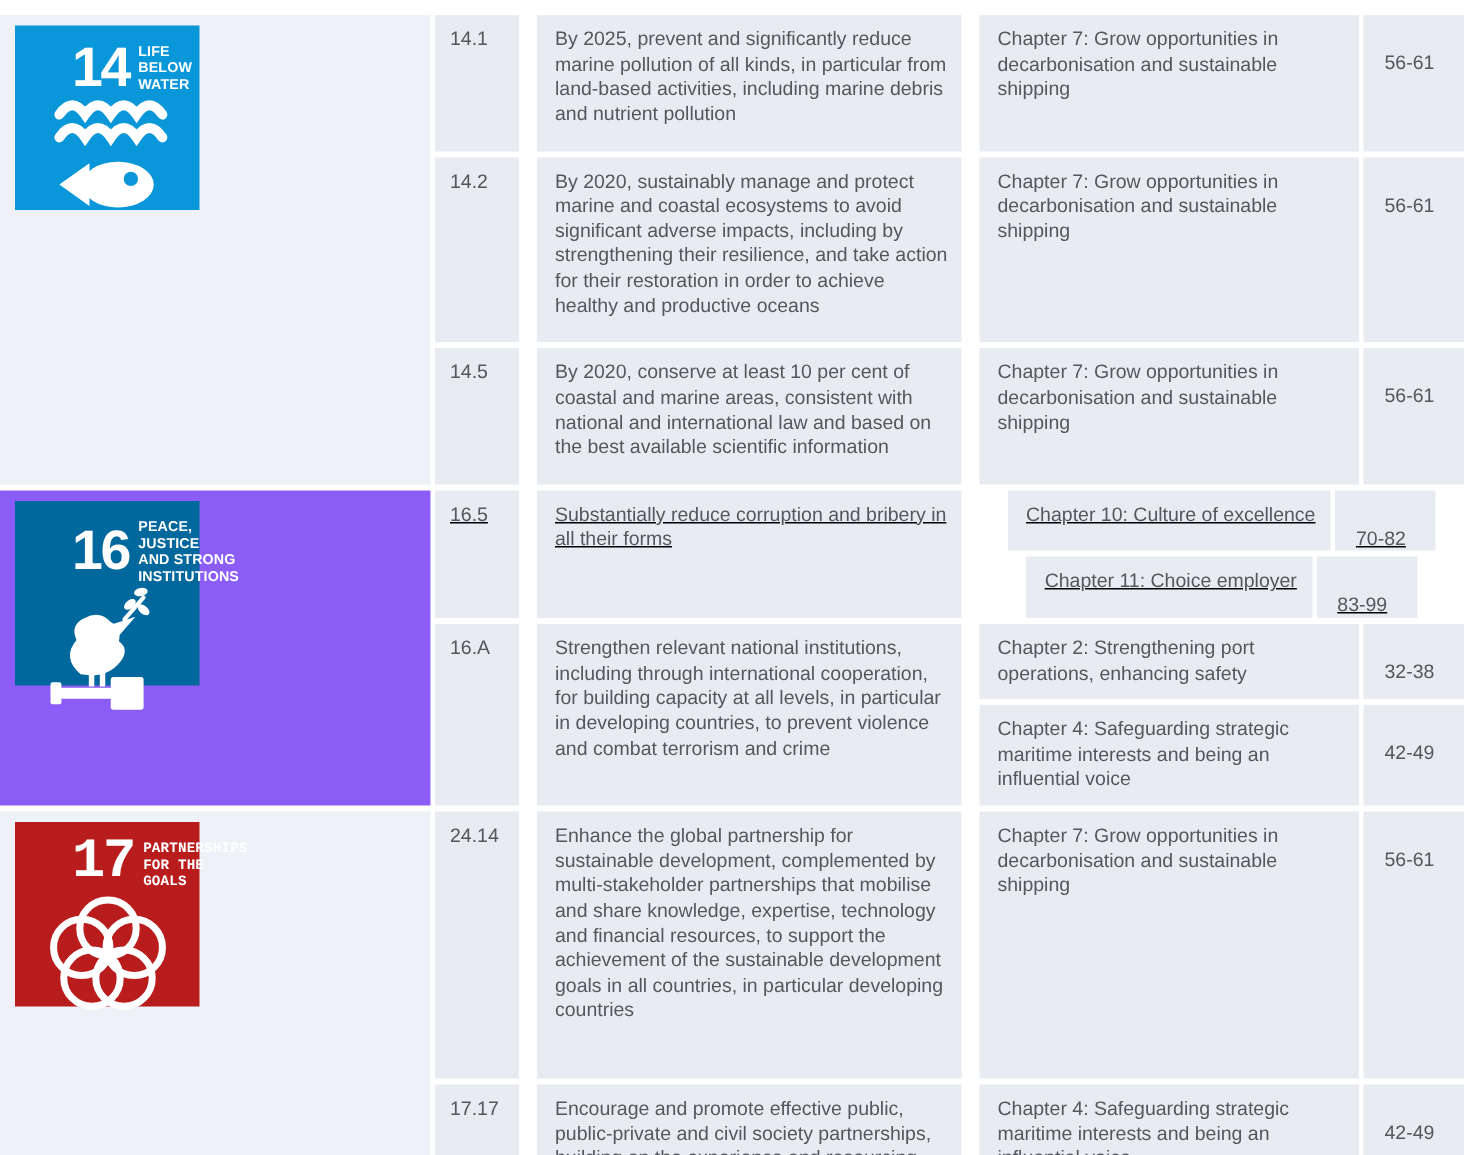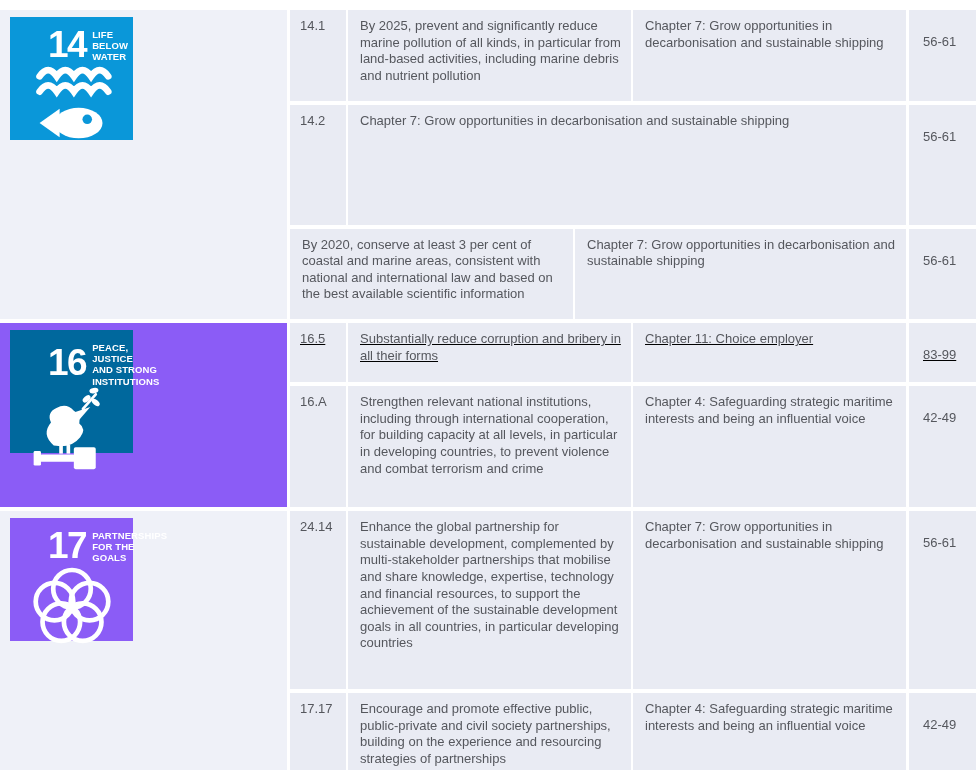--- a/index.html
+++ b/index.html
@@ -15,25 +15,25 @@
     width:123px;height:123px;margin:7px 0 0 10px;box-sizing:border-box;
     padding:9px 7px 6px 8px;color:#fff;display:flex;flex-direction:column;
   }
   .icon-head{display:flex;align-items:center;margin-left:30px;}
   .goal-num{font-size:37px;font-weight:bold;line-height:0.95;letter-spacing:-1.5px;}
   .goal-title{font-size:9.5px;font-weight:bold;line-height:1.18;margin:3px 0 0 6px;
     text-transform:uppercase;letter-spacing:0.1px;}
   .icon-art{flex:1;display:flex;align-items:center;justify-content:center;}
   .icon-art svg{display:block;}
   .rows{flex:1;display:flex;flex-direction:column;gap:4px;}
-  .trow{display:flex;gap:2px;}
+  .trow{display:flex;gap:12px;}
   .cell{background:#E9EBF3;color:#55575D;font-size:13px;line-height:1.28;box-sizing:border-box;}
   .tid{flex:0 0 56px;padding:8px 4px 0 10px;}
   .tdesc{flex:0 0 283px;padding:8px 8px 16px 12px;}
-  .chgroup{flex:1;display:flex;flex-direction:column;gap:4px;}
+  .chgroup{flex:1;display:flex;flex-direction:column;gap:4px;align-items:center;}
   .chrow{flex:1 1 auto;display:flex;gap:3px;}
   .chcell{flex:1;padding:8px 10px 8px 12px;}
   .pgcell{flex:0 0 67px;padding:24px 2px 0 14px;}
 </style>
 </head>
 <body>
 
 <div class="page">
   <div class="sdg-table">
       <div class="band" style="min-height: 292px;">
@@ -63,29 +63,31 @@
             <div class="cell tdesc">By 2025, prevent and significantly reduce marine pollution of all kinds, in particular from land-based activities, including marine debris and nutrient pollution</div>
             <div class="chgroup">
               <div class="chrow">
                 <div class="cell chcell">Chapter 7: Grow opportunities in decarbonisation and sustainable shipping</div>
                 <div class="cell pgcell">56-61</div>
               </div>
             </div>
           </div>
           <div class="trow" style="min-height: 120px;">
             <div class="cell tid">14.2</div>
+            <div class="cell tdesc">By 2020, sustainably manage and protect marine and coastal ecosystems to avoid significant adverse impacts, including by strengthening their resilience, and take action for their restoration in order to achieve healthy and productive oceans</div>
             <div class="chgroup">
               <div class="chrow">
                 <div class="cell chcell">Chapter 7: Grow opportunities in decarbonisation and sustainable shipping</div>
                 <div class="cell pgcell">56-61</div>
               </div>
             </div>
           </div>
           <div class="trow" style="min-height: 78px;">
-            <div class="cell tdesc">By 2020, conserve at least 3 per cent of coastal and marine areas, consistent with national and international law and based on the best available scientific information</div>
+            <div class="cell tid">14.5</div>
+            <div class="cell tdesc">By 2020, conserve at least 10 per cent of coastal and marine areas, consistent with national and international law and based on the best available scientific information</div>
             <div class="chgroup">
               <div class="chrow">
                 <div class="cell chcell">Chapter 7: Grow opportunities in decarbonisation and sustainable shipping</div>
                 <div class="cell pgcell">56-61</div>
               </div>
             </div>
           </div>
         </div>
       </div>
       <div class="band" style="min-height: 184px;">
@@ -115,40 +117,48 @@
     </svg>
             </div>
           </div>
         </div>
         <div class="rows">
           <div class="trow" style="min-height: 59px; text-decoration: underline;">
             <div class="cell tid">16.5</div>
             <div class="cell tdesc">Substantially reduce corruption and bribery in all their forms</div>
             <div class="chgroup">
               <div class="chrow">
+                <div class="cell chcell">Chapter 10: Culture of excellence</div>
+                <div class="cell pgcell">70-82</div>
+              </div>
+              <div class="chrow">
                 <div class="cell chcell">Chapter 11: Choice employer</div>
                 <div class="cell pgcell">83-99</div>
               </div>
             </div>
           </div>
           <div class="trow" style="min-height: 121px;">
             <div class="cell tid">16.A</div>
             <div class="cell tdesc">Strengthen relevant national institutions, including through international cooperation, for building capacity at all levels, in particular in developing countries, to prevent violence and combat terrorism and crime</div>
             <div class="chgroup">
               <div class="chrow">
+                <div class="cell chcell">Chapter 2: Strengthening port operations, enhancing safety</div>
+                <div class="cell pgcell">32-38</div>
+              </div>
+              <div class="chrow">
                 <div class="cell chcell">Chapter 4: Safeguarding strategic maritime interests and being an influential voice</div>
                 <div class="cell pgcell">42-49</div>
               </div>
             </div>
           </div>
         </div>
       </div>
       <div class="band" style="min-height: 264px;">
         <div class="goal-cell cell" style="background: rgb(239, 241, 248);">
-          <div class="sdg-icon" style="background: #8b5cf6;">
+          <div class="sdg-icon" style="background: #b91c1c; font-family: Liberation Mono, monospace;">
             <div class="icon-head">
               <div class="goal-num">17</div>
               <div class="goal-title">
                 <div>PARTNERSHIPS</div>
                 <div>FOR THE GOALS</div>
               </div>
             </div>
             <div class="icon-art">
               <svg width="86" height="82" viewBox="0 0 100 96" fill="none">
       <circle cx="50" cy="29" r="22" stroke="#fff" stroke-width="5.5"></circle>

